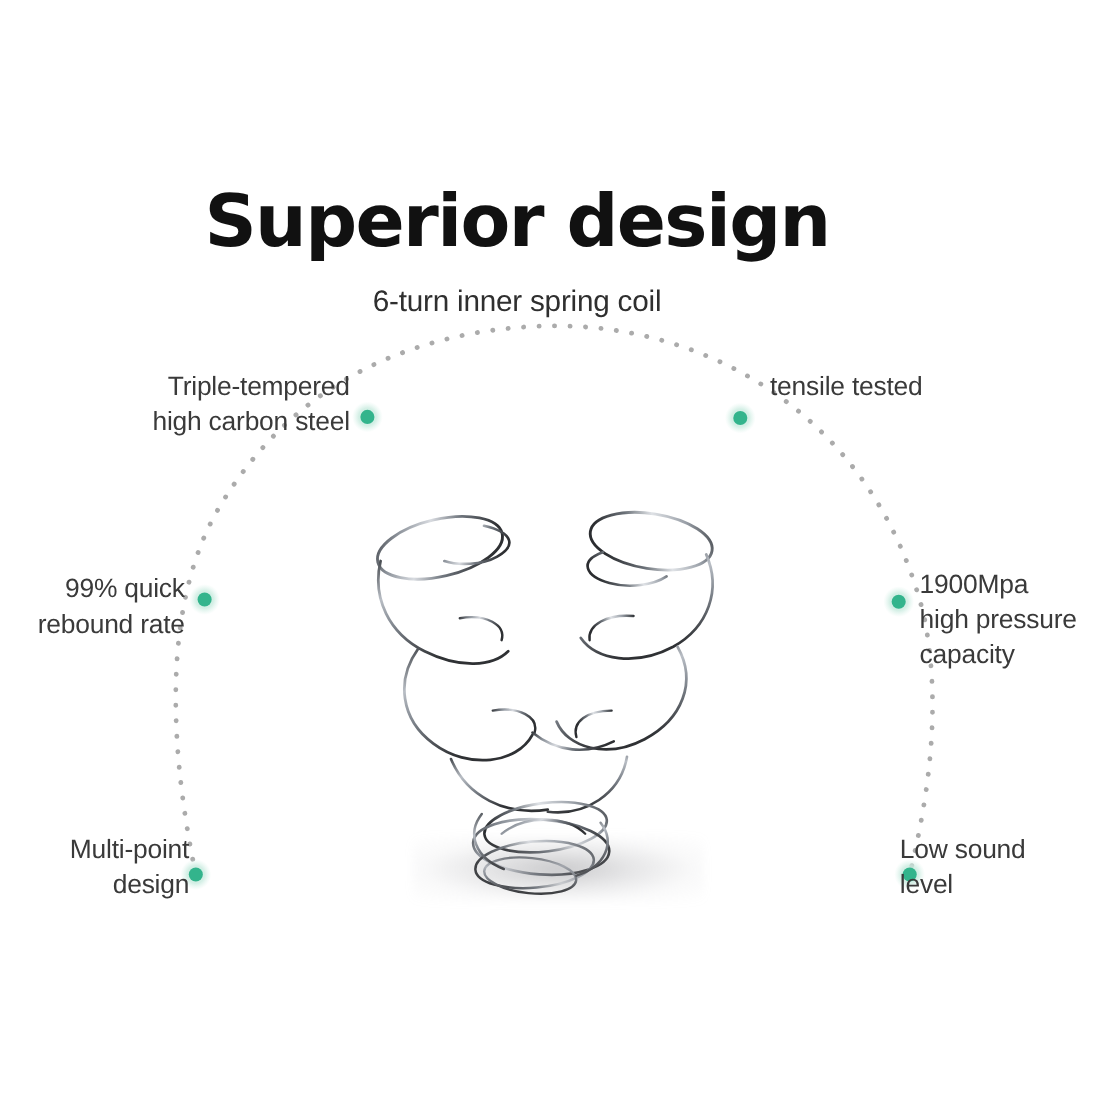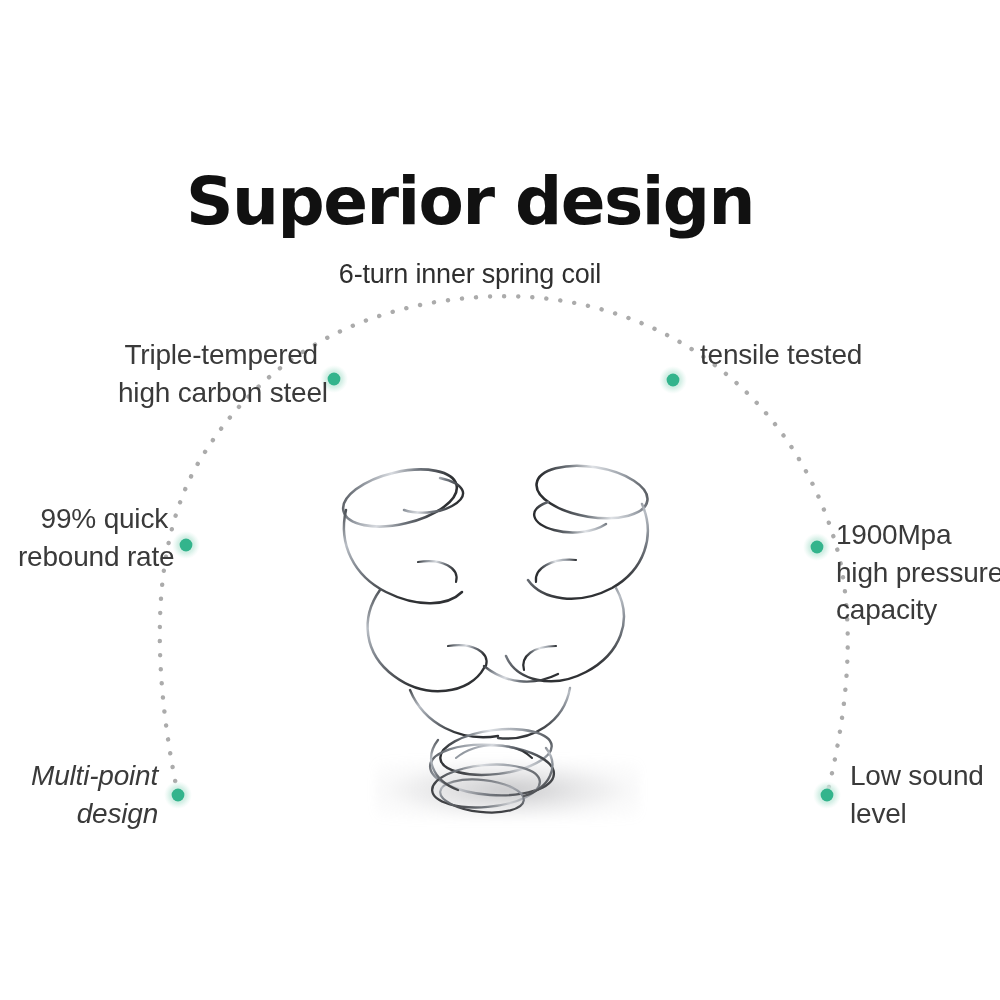--- a/index.html
+++ b/index.html
@@ -76,37 +76,37 @@
                 rgba(180,180,185,0.08) 66%,
                 rgba(255,255,255,0) 100%);
     filter: blur(4px);
     pointer-events: none;
   }
 
   
   .feature-label {
     position: absolute;
     font-family: "Liberation Sans", sans-serif;
-    font-size: 28px;
+    font-size: 24px;
     line-height: 1.34;
     color: #3a3a3a;
     letter-spacing: -0.2px;
     white-space: nowrap;
   }
   .feature-label .ln { display: block; }
   .lbl-right { text-align: left; }
   .lbl-left  { text-align: right; }
 
   
   #label-triple     { left: 118px; top: 336px; width: 200px; }
   #label-tensile    { left: 700px; top: 336px; width: 220px; }
-  #label-rebound    { left: 18px;  top: 500px; width: 150px; }
+  #label-rebound    { left: 18px;  top: 520px; width: 150px; }
   #label-pressure   { left: 836px; top: 516px; width: 170px; }
-  #label-multipoint { left: 18px;  top: 757px; width: 140px; font-style: italic; }
-  #label-lowsound   { left: 850px; top: 757px; width: 140px; }
+  #label-multipoint { left: 32px;  top: 757px; width: 140px; }
+  #label-lowsound   { left: 818px; top: 757px; width: 140px; }
 </style>
 </head>
 <body>
 
 <div id="canvas">
 
   <div id="heading">
     <div id="title">Superior design</div>
     <div id="subtitle">6-turn inner spring coil</div>
   </div>

